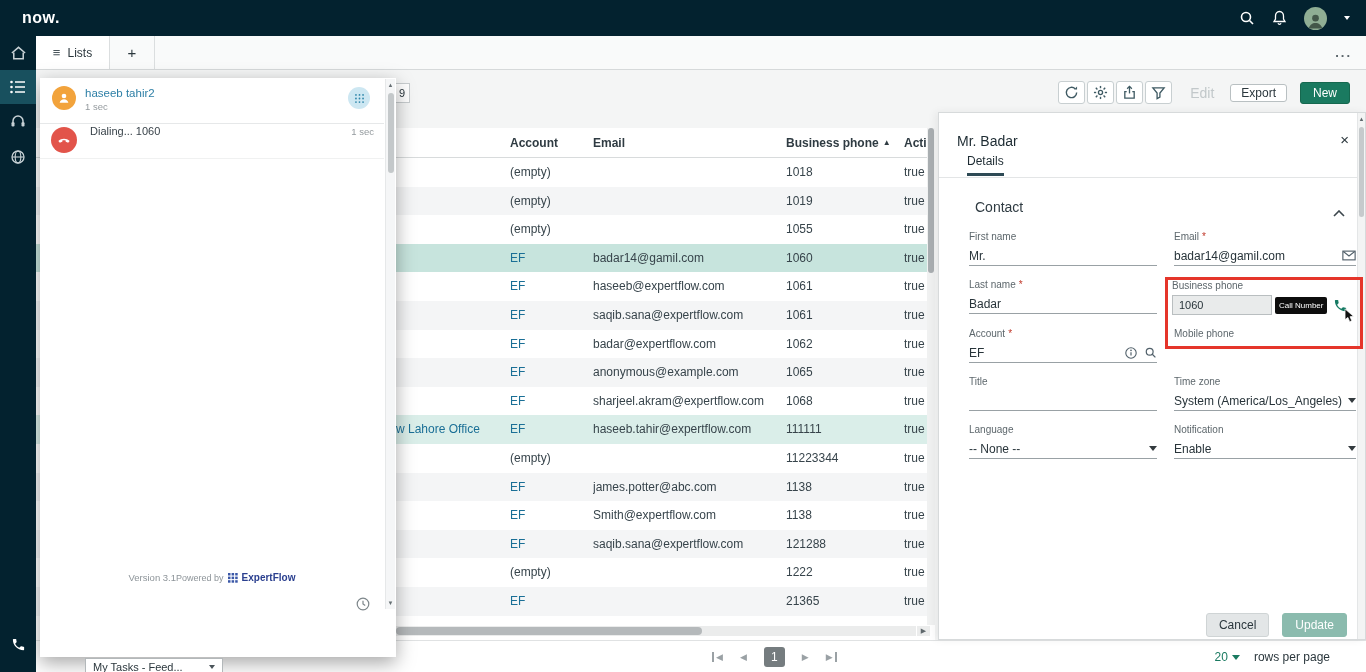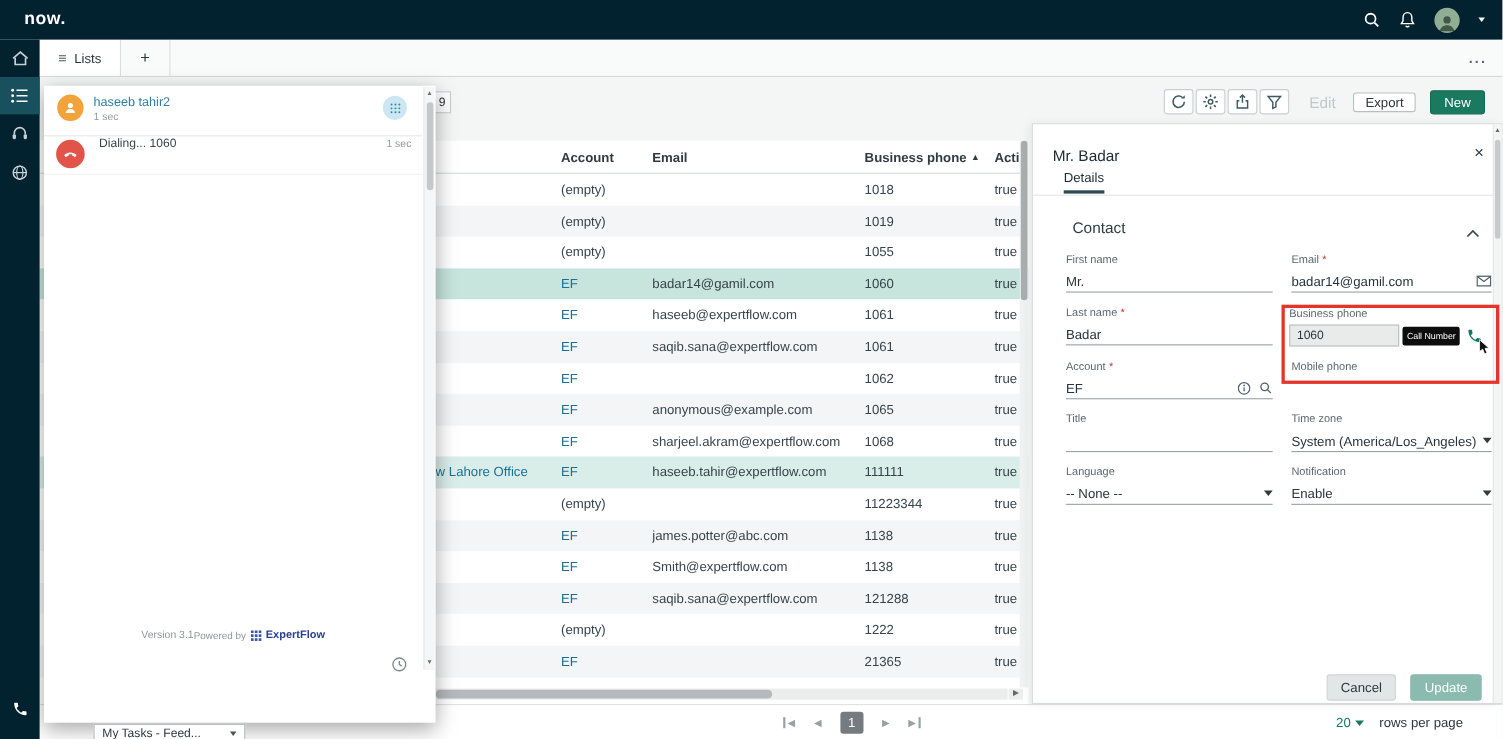--- a/index.html
+++ b/index.html
@@ -288,20 +288,21 @@
       <div class="trow">
         <span class="cell c-loc"></span>
         <span class="cell c-acct link">EF</span>
         <span class="cell c-email">saqib.sana@expertflow.com</span>
         <span class="cell c-phone">1061</span>
         <span class="cell c-active">true</span>
       </div>
       <div class="trow">
         <span class="cell c-loc"></span>
         <span class="cell c-acct link">EF</span>
+        <span class="cell c-email">badar@expertflow.com</span>
         <span class="cell c-phone">1062</span>
         <span class="cell c-active">true</span>
       </div>
       <div class="trow">
         <span class="cell c-loc"></span>
         <span class="cell c-acct link">EF</span>
         <span class="cell c-email">anonymous@example.com</span>
         <span class="cell c-phone">1065</span>
         <span class="cell c-active">true</span>
       </div>

